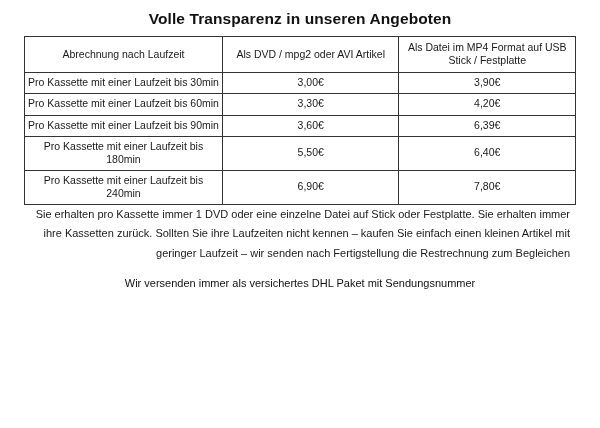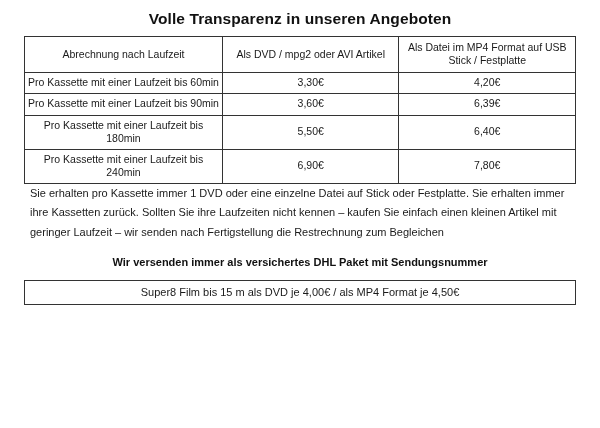--- a/index.html
+++ b/index.html
@@ -54,31 +54,31 @@
   .col-b { width: 32%; }
 
   .subtitle {
     text-align: center;
     font-size: 13.5px;
     font-weight: bold;
     margin: 14px 0 12px 0;
     color: #111111;
   }
   .paragraph {
-    text-align: left;
+    text-align: right;
     font-size: 11px;
     line-height: 1.75;
     margin: 0 6px 0 6px;
     color: #1a1a1a;
   }
   .shipping {
     text-align: center;
     font-size: 11px;
-    font-weight: bold;
-    margin: 14px 0 12px 0;
+    font-weight: normal;
+    margin: 14px 0 26px 0;
     color: #111111;
   }
   table.footer-table {
     width: 100%;
     border-collapse: collapse;
     table-layout: fixed;
   }
   table.footer-table td {
     border: 1px solid #333333;
     text-align: center;
@@ -98,20 +98,25 @@
   <table class="price-table">
     <thead>
       <tr>
         <td class="col-desc">Abrechnung nach Laufzeit</td>
         <td class="col-a">Als DVD / mpg2 oder AVI Artikel</td>
         <td class="col-b">Als Datei im MP4 Format auf USB Stick / Festplatte</td>
       </tr>
     </thead>
     <tbody>
       <tr>
+        <td>Pro Kassette mit einer Laufzeit bis 30min</td>
+        <td>3,00€</td>
+        <td>3,90€</td>
+      </tr>
+      <tr>
         <td>Pro Kassette mit einer Laufzeit bis 60min</td>
         <td>3,30€</td>
         <td>4,20€</td>
       </tr>
       <tr>
         <td>Pro Kassette mit einer Laufzeit bis 90min</td>
         <td>3,60€</td>
         <td>6,39€</td>
       </tr>
       <tr>
@@ -127,19 +132,16 @@
     </tbody>
   </table>
 
 
   <div class="paragraph">Sie erhalten pro Kassette immer 1 DVD oder eine einzelne Datei auf Stick oder Festplatte. Sie erhalten immer ihre Kassetten zurück. Sollten Sie ihre Laufzeiten nicht kennen – kaufen Sie einfach einen kleinen Artikel mit geringer Laufzeit – wir senden nach Fertigstellung die Restrechnung zum Begleichen</div>
 
   <div class="shipping">Wir versenden immer als versichertes DHL Paket mit Sendungsnummer</div>
 
   <table class="footer-table">
     <tbody>
-      <tr>
-        <td class="nowrap-cell">Super8 Film bis 15 m als DVD je 4,00€ / als MP4 Format je 4,50€</td>
-      </tr>
     </tbody>
   </table>
 
 </div>
 
 </body></html>

